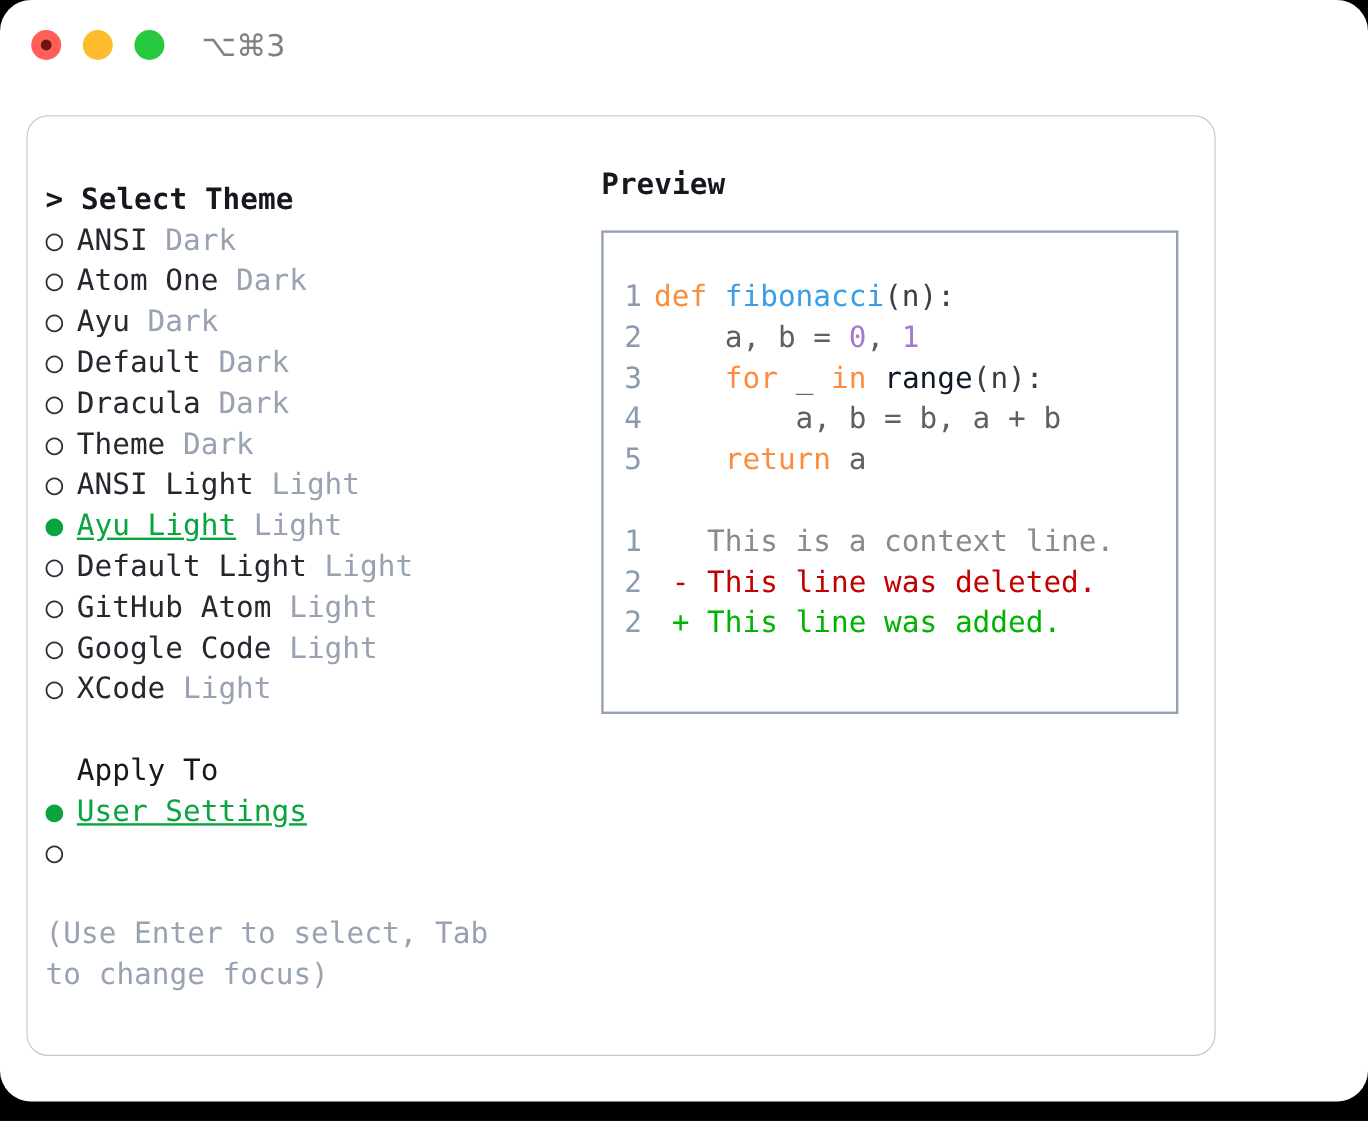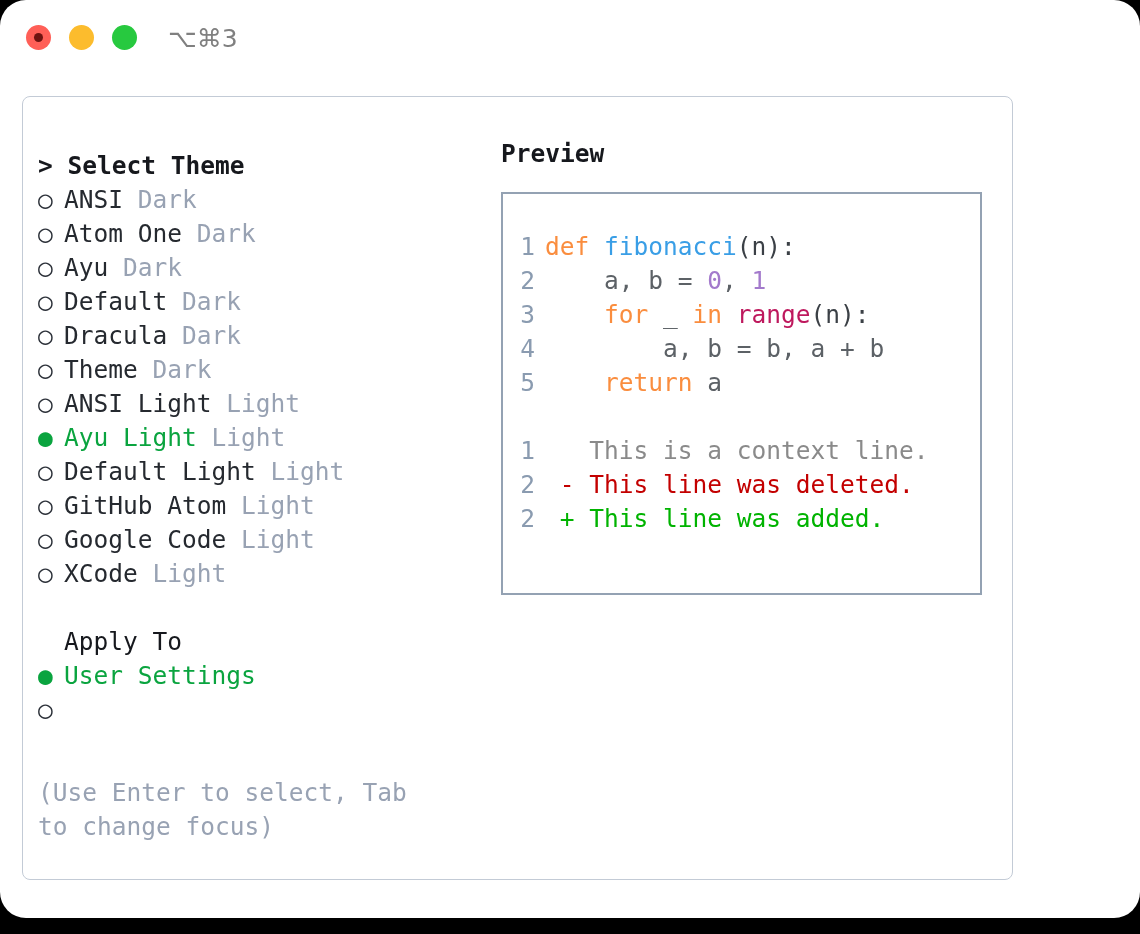--- a/index.html
+++ b/index.html
@@ -76,21 +76,21 @@
   }
 
   
   .panel {
     position: absolute;
     left: 22px;
     top: 96px;
     width: 991px;
     height: 784px;
     border: 1.5px solid #c3cbd6;
-    border-radius: 8px;
+    border-radius: 18px;
     box-sizing: border-box;
     background: #ffffff;
   }
 
   .panel-inner {
     position: absolute;
     left: 0; top: 0; right: 0; bottom: 0;
   }
 
   
@@ -117,34 +117,34 @@
   }
   .marker {
     display: inline-block;
     width: 26px;
     flex: none;
     font-size: 24.5px;
     color: #2b3038;
   }
   .marker.sel { color: #0aa43f; }
   .opt-name  { color: #25292f; }
-  .opt-name.sel { color: #0aa43f; }
+  .opt-name.sel { color: #0aa43f; text-decoration: underline; }
   .opt-tag   { color: #98a2b3; }
   .spacer-row { height: 34px; }
 
   .apply-heading {
     font-size: 24.5px;
     color: #16181d;
     line-height: 34px;
     padding-left: 26px;
     white-space: pre;
   }
 
   .hint {
-    margin-top: 49px;
+    margin-top: 34px;
     font-size: 24.5px;
     color: #98a2b3;
     line-height: 34px;
     width: 400px;
     white-space: pre-wrap;
   }
 
   
   .right-col {
     position: absolute;
@@ -172,21 +172,21 @@
   .code-line { white-space: pre; }
   .ln {
     color: #8a9bb0;
     display: inline-block;
     width: 24px;
     text-align: right;
     margin-right: 10px;
   }
   .kw   { color: #fa8d3e; }
   .fn   { color: #399ee6; }
-  .bi   { color: #be185d; }
+  .bi   { color: #0f172a; }
   .num  { color: #a37acc; }
   .id   { color: #5c6166; }
   .pn   { color: #3b4046; }
   .ctx  { color: #8a8a8a; }
   .del  { color: #c30000; }
   .add  { color: #00b300; }
   .gap  { height: 34px; }
 </style>
 </head>
 <body>

